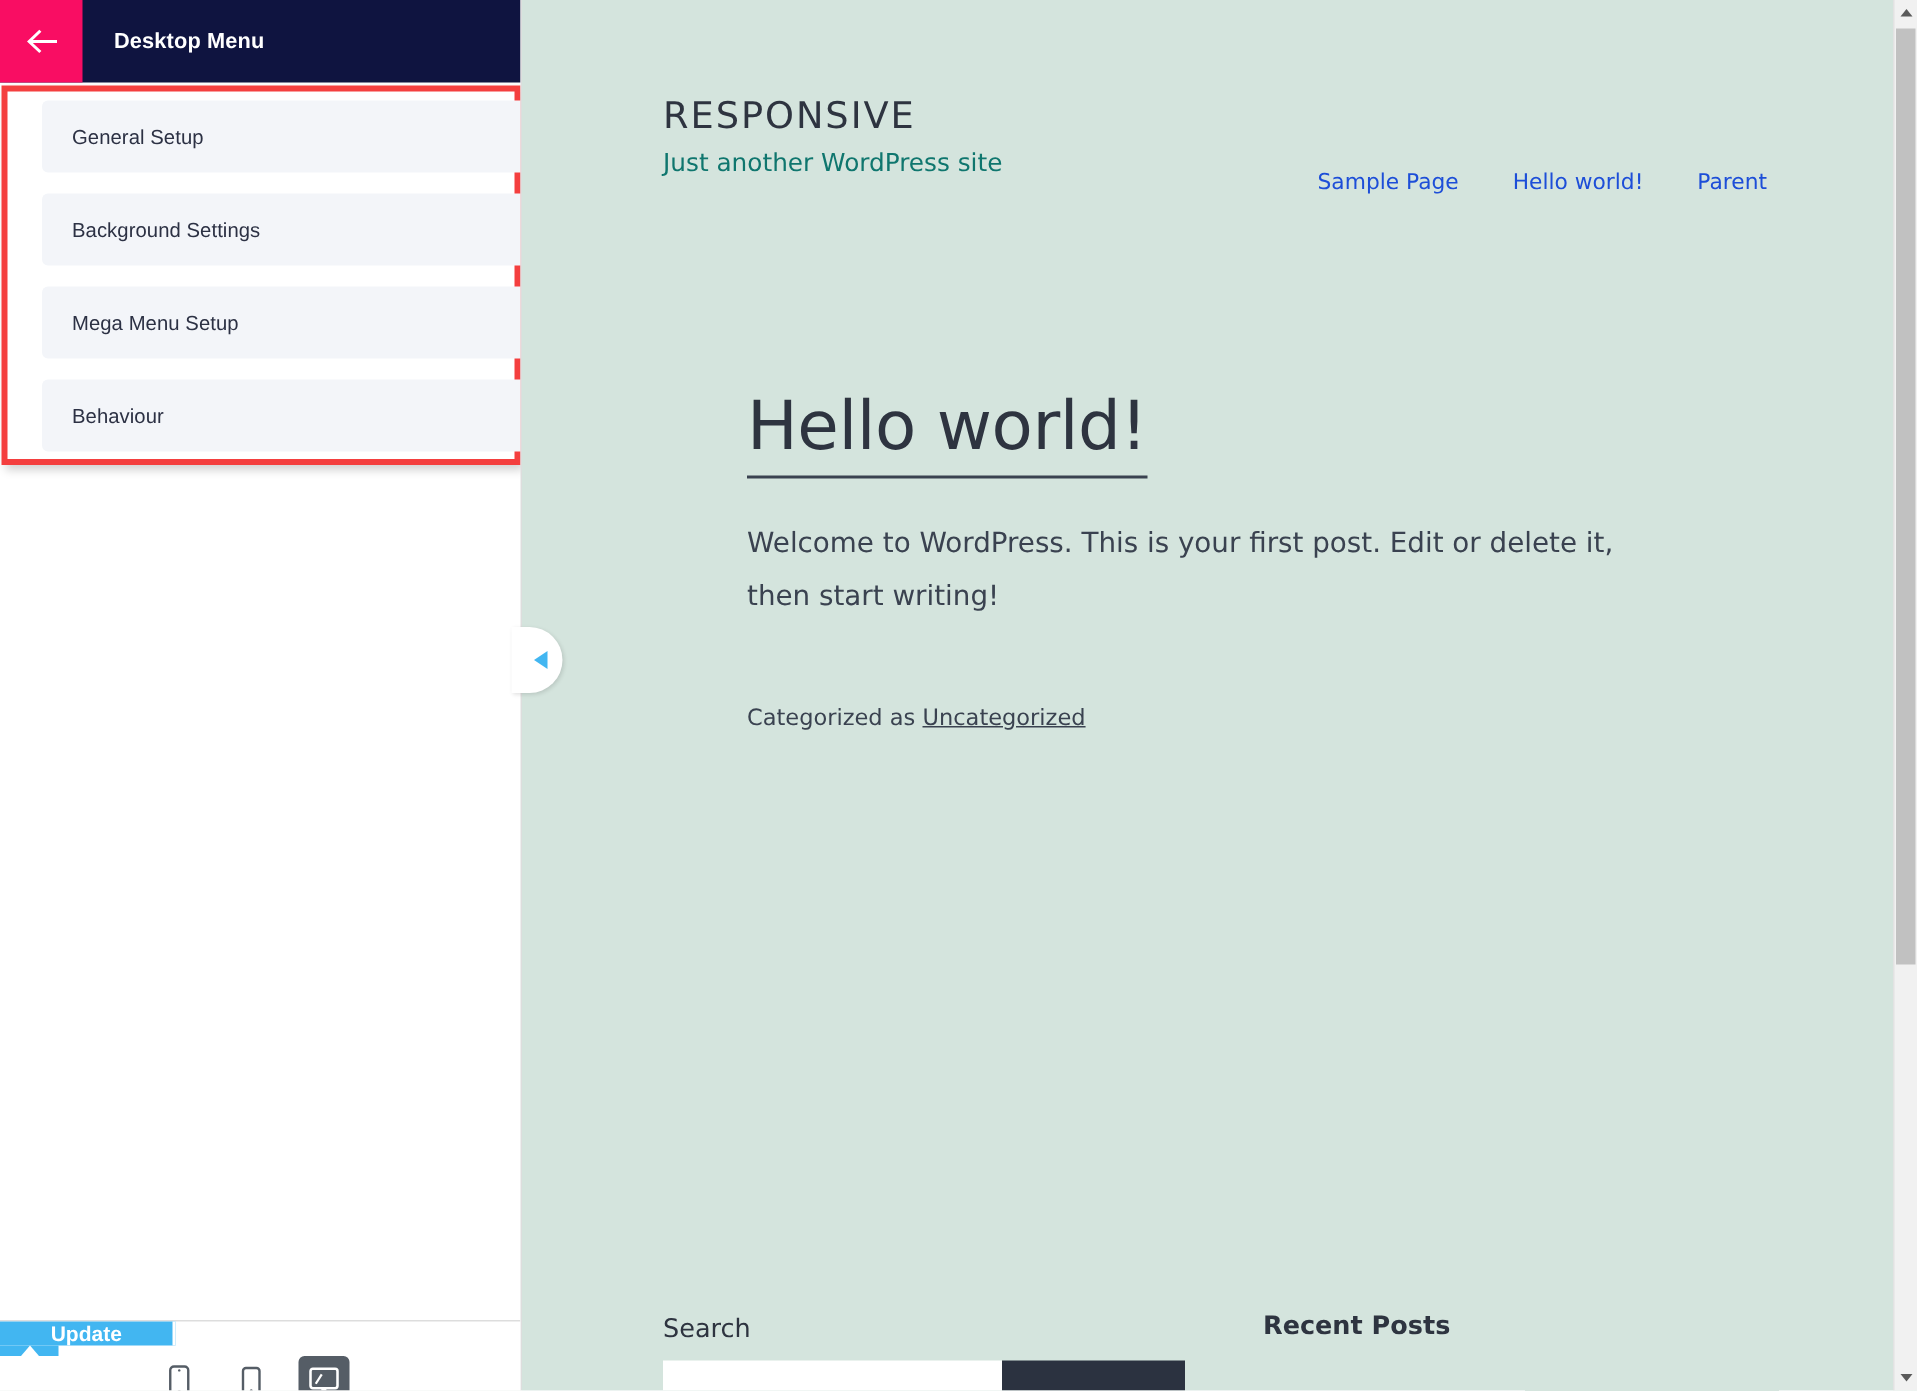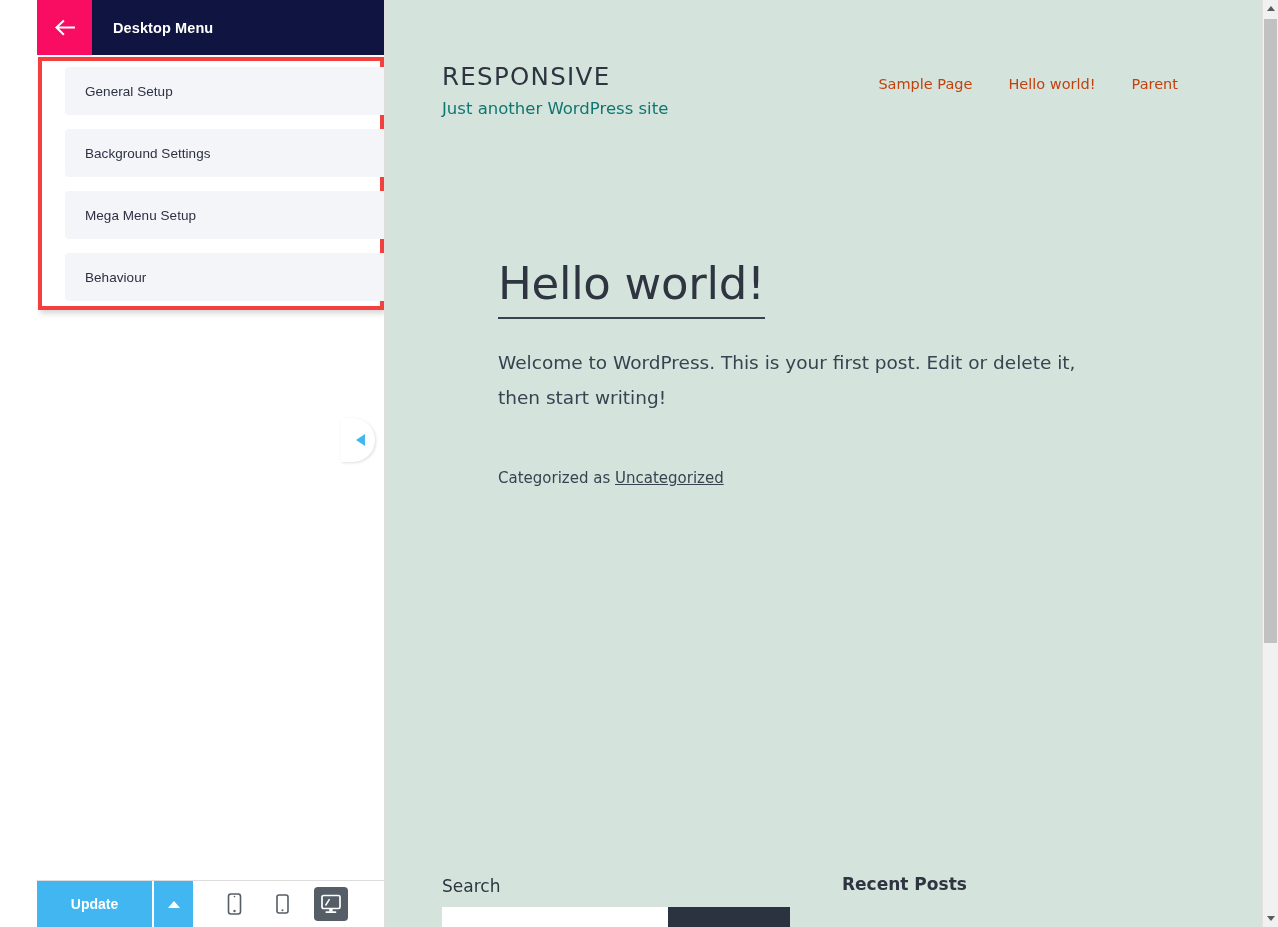--- a/index.html
+++ b/index.html
@@ -22,21 +22,20 @@
   
   #sidebar {
     position: absolute;
     left: 0; top: 0;
     width: 348px;
     height: 927px;
     background: #ffffff;
     border-right: 1px solid #dddddd;
     overflow: hidden;
     z-index: 5;
-    margin-left: 37px;
   }
 
   #panel-header {
     position: relative;
     height: 55px;
     background: #0f1440;
     display: flex;
     align-items: center;
   }
 
@@ -126,20 +125,21 @@
   #sidebar-footer {
     position: absolute;
     left: 0;
     bottom: 0;
     width: 347px;
     height: 47px;
     background: #ffffff;
     border-top: 1px solid #dddddd;
     display: flex;
     align-items: stretch;
+    flex-direction: column;
   }
 
   #update-button {
     width: 117px;
     background: #42b6f1;
     color: #ffffff;
     font-size: 14px;
     font-weight: 700;
     display: flex;
     align-items: center;
@@ -252,24 +252,25 @@
     font-weight: 400;
   }
 
   #site-nav {
     display: flex;
     gap: 36px;
     padding-top: 14px;
     padding-right: 28px;
   }
   #site-nav a {
-    color: #c2410c;
+    color: #1d4ed8;
     font-size: 14.5px;
     text-decoration: none;
     white-space: nowrap;
+    margin-top: 38px;
   }
 
   #post-area {
     position: absolute;
     left: 150px;
     top: 258px;
     width: 630px;
   }
 
   #post-title {

